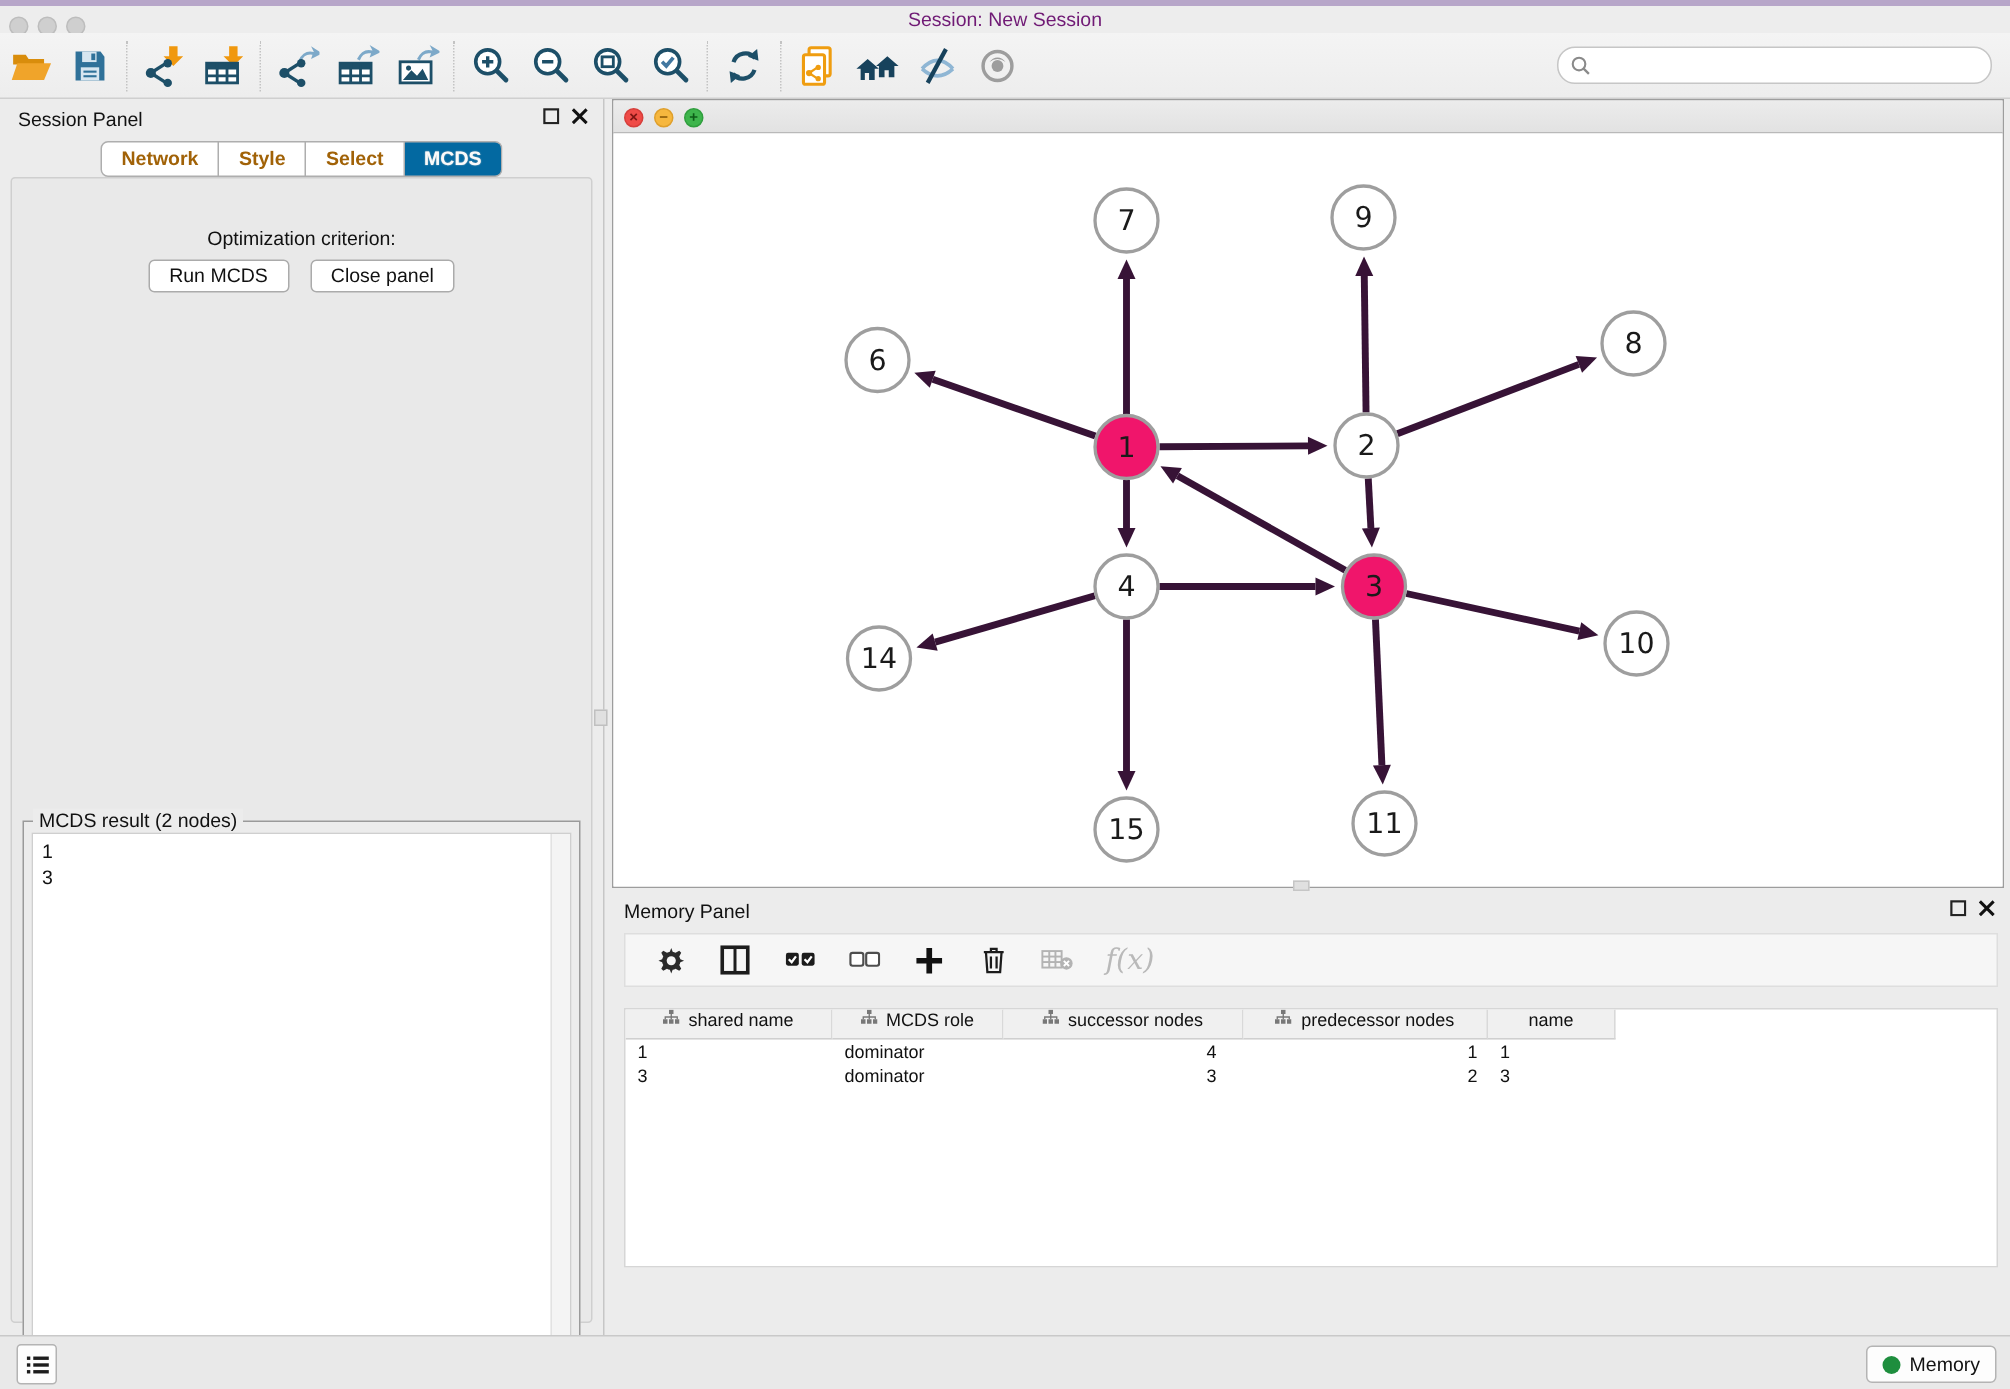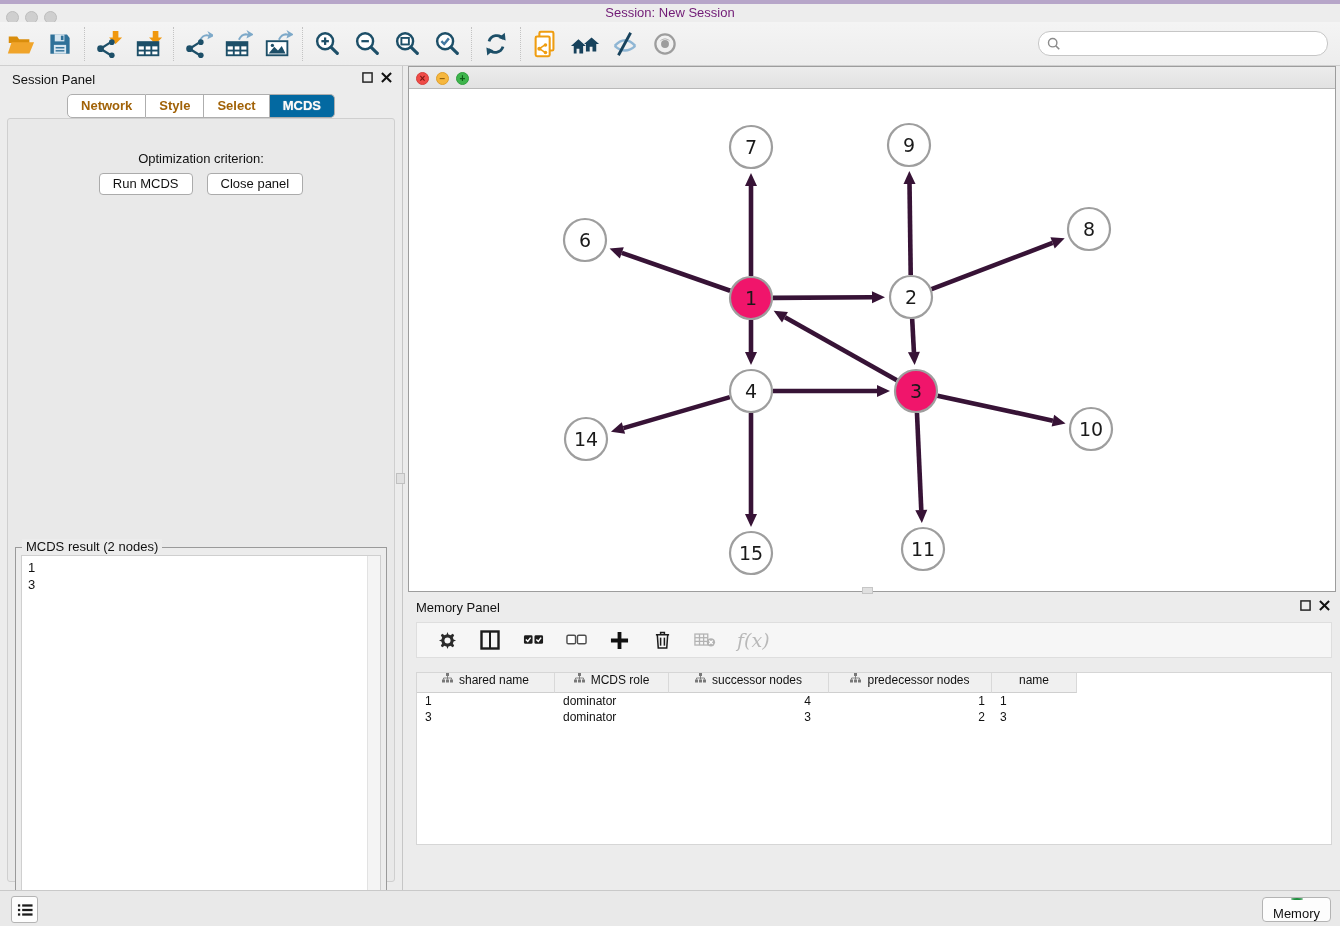--- a/index.html
+++ b/index.html
@@ -64,21 +64,21 @@
   .thead { display:flex; height:20px; }
   .th { display:flex; justify-content:center; gap:6px; background:#f0f0f0; border-right:1px solid #d9d9d9; border-bottom:1px solid #cfcfcf; font-size:12px; color:#111; }
   .tr { display:flex; height:16px; }
   .td { font-size:12px; padding:1px 8px 0; color:#111; white-space:nowrap; overflow:hidden; }
   .tp-tabs-row { position:absolute; left:0; right:0; bottom:8px; height:28px; text-align:center; border-top:1px solid #d9d9d9; padding-top:5px; background:#ececec; }
   .tp-tabs-row .seg { font-weight:bold; }
 
   
   .statusbar { position:absolute; left:0; top:890px; width:1340px; height:36px; background:#e9e9e9; border-top:1px solid #c9c9c9; }
   .sq-btn { position:absolute; left:11px; top:5px; width:27px; height:27px; background:#fdfdfd; border:1px solid #b4b4b4; border-radius:3px; display:flex; align-items:center; justify-content:center; }
-  .memory-btn { position:absolute; right:9px; top:6px; height:25px; background:#fdfdfd; border:1px solid #b4b4b4; border-radius:4px; display:flex; align-items:center; gap:6px; padding:0 10px; font-size:13px;flex-direction:column; }
+  .memory-btn { position:absolute; right:9px; top:6px; height:25px; background:#fdfdfd; border:1px solid #b4b4b4; border-radius:4px; display:flex; align-items:center; gap:6px; padding:0 10px; font-size:13px; }
   .mem-dot { width:12px; height:12px; border-radius:50%; background:#1e8e3e; }
 </style>
 </head>
 <body>
 
 <div class="top-strip"></div>
 <div class="titlebar">
   <span class="tl-dot" style="left:6px"></span>
   <span class="tl-dot" style="left:25px"></span>
   <span class="tl-dot" style="left:44px"></span>

